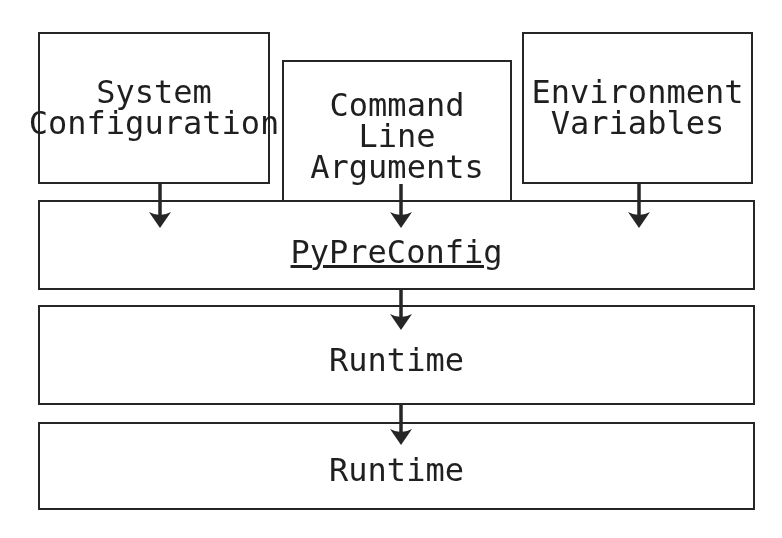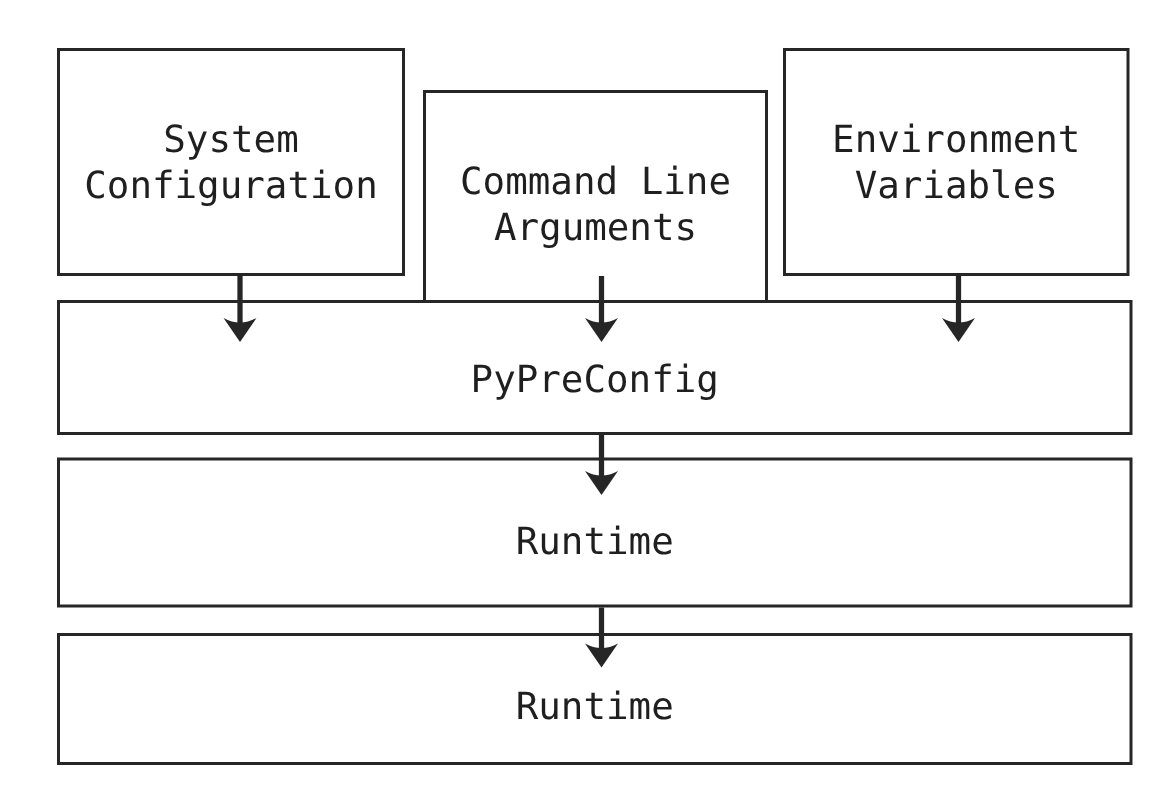--- a/index.html
+++ b/index.html
@@ -22,28 +22,28 @@
     box-sizing:border-box;
     border:2.5px solid var(--border);
     background:var(--background);
     display:flex;
     align-items:center;
     justify-content:center;
   }
   .label{
     white-space:pre-line;
     text-align:center;
-    font-size:25px;
+    font-size:32px;
     line-height:31px;
     color:var(--text);
   }
   #box-system{left:38px;top:32px;width:232px;height:152px;}
   #box-cmdline{left:282px;top:32px;width:230px;height:152px;margin-top:28px;}
   #box-env{left:522px;top:32px;width:231px;height:152px;justify-content:center;}
-  #box-pypreconfig{left:38px;top:200px;width:717px;height:90px;}
+  #box-pypreconfig{left:38px;top:200px;width:717px;height:90px;text-decoration:underline;}
   #box-pyconfig{left:38px;top:305px;width:717px;height:100px;}
   #box-runtime{left:38px;top:422px;width:717px;height:88px;}
   
   #box-pypreconfig .label{margin-top:14px;}
   #box-pyconfig .label{margin-top:10px;}
   #box-runtime .label{margin-top:8px;}
   .arrows{
     position:absolute;
     left:0;top:0;
     width:782px;height:538px;

